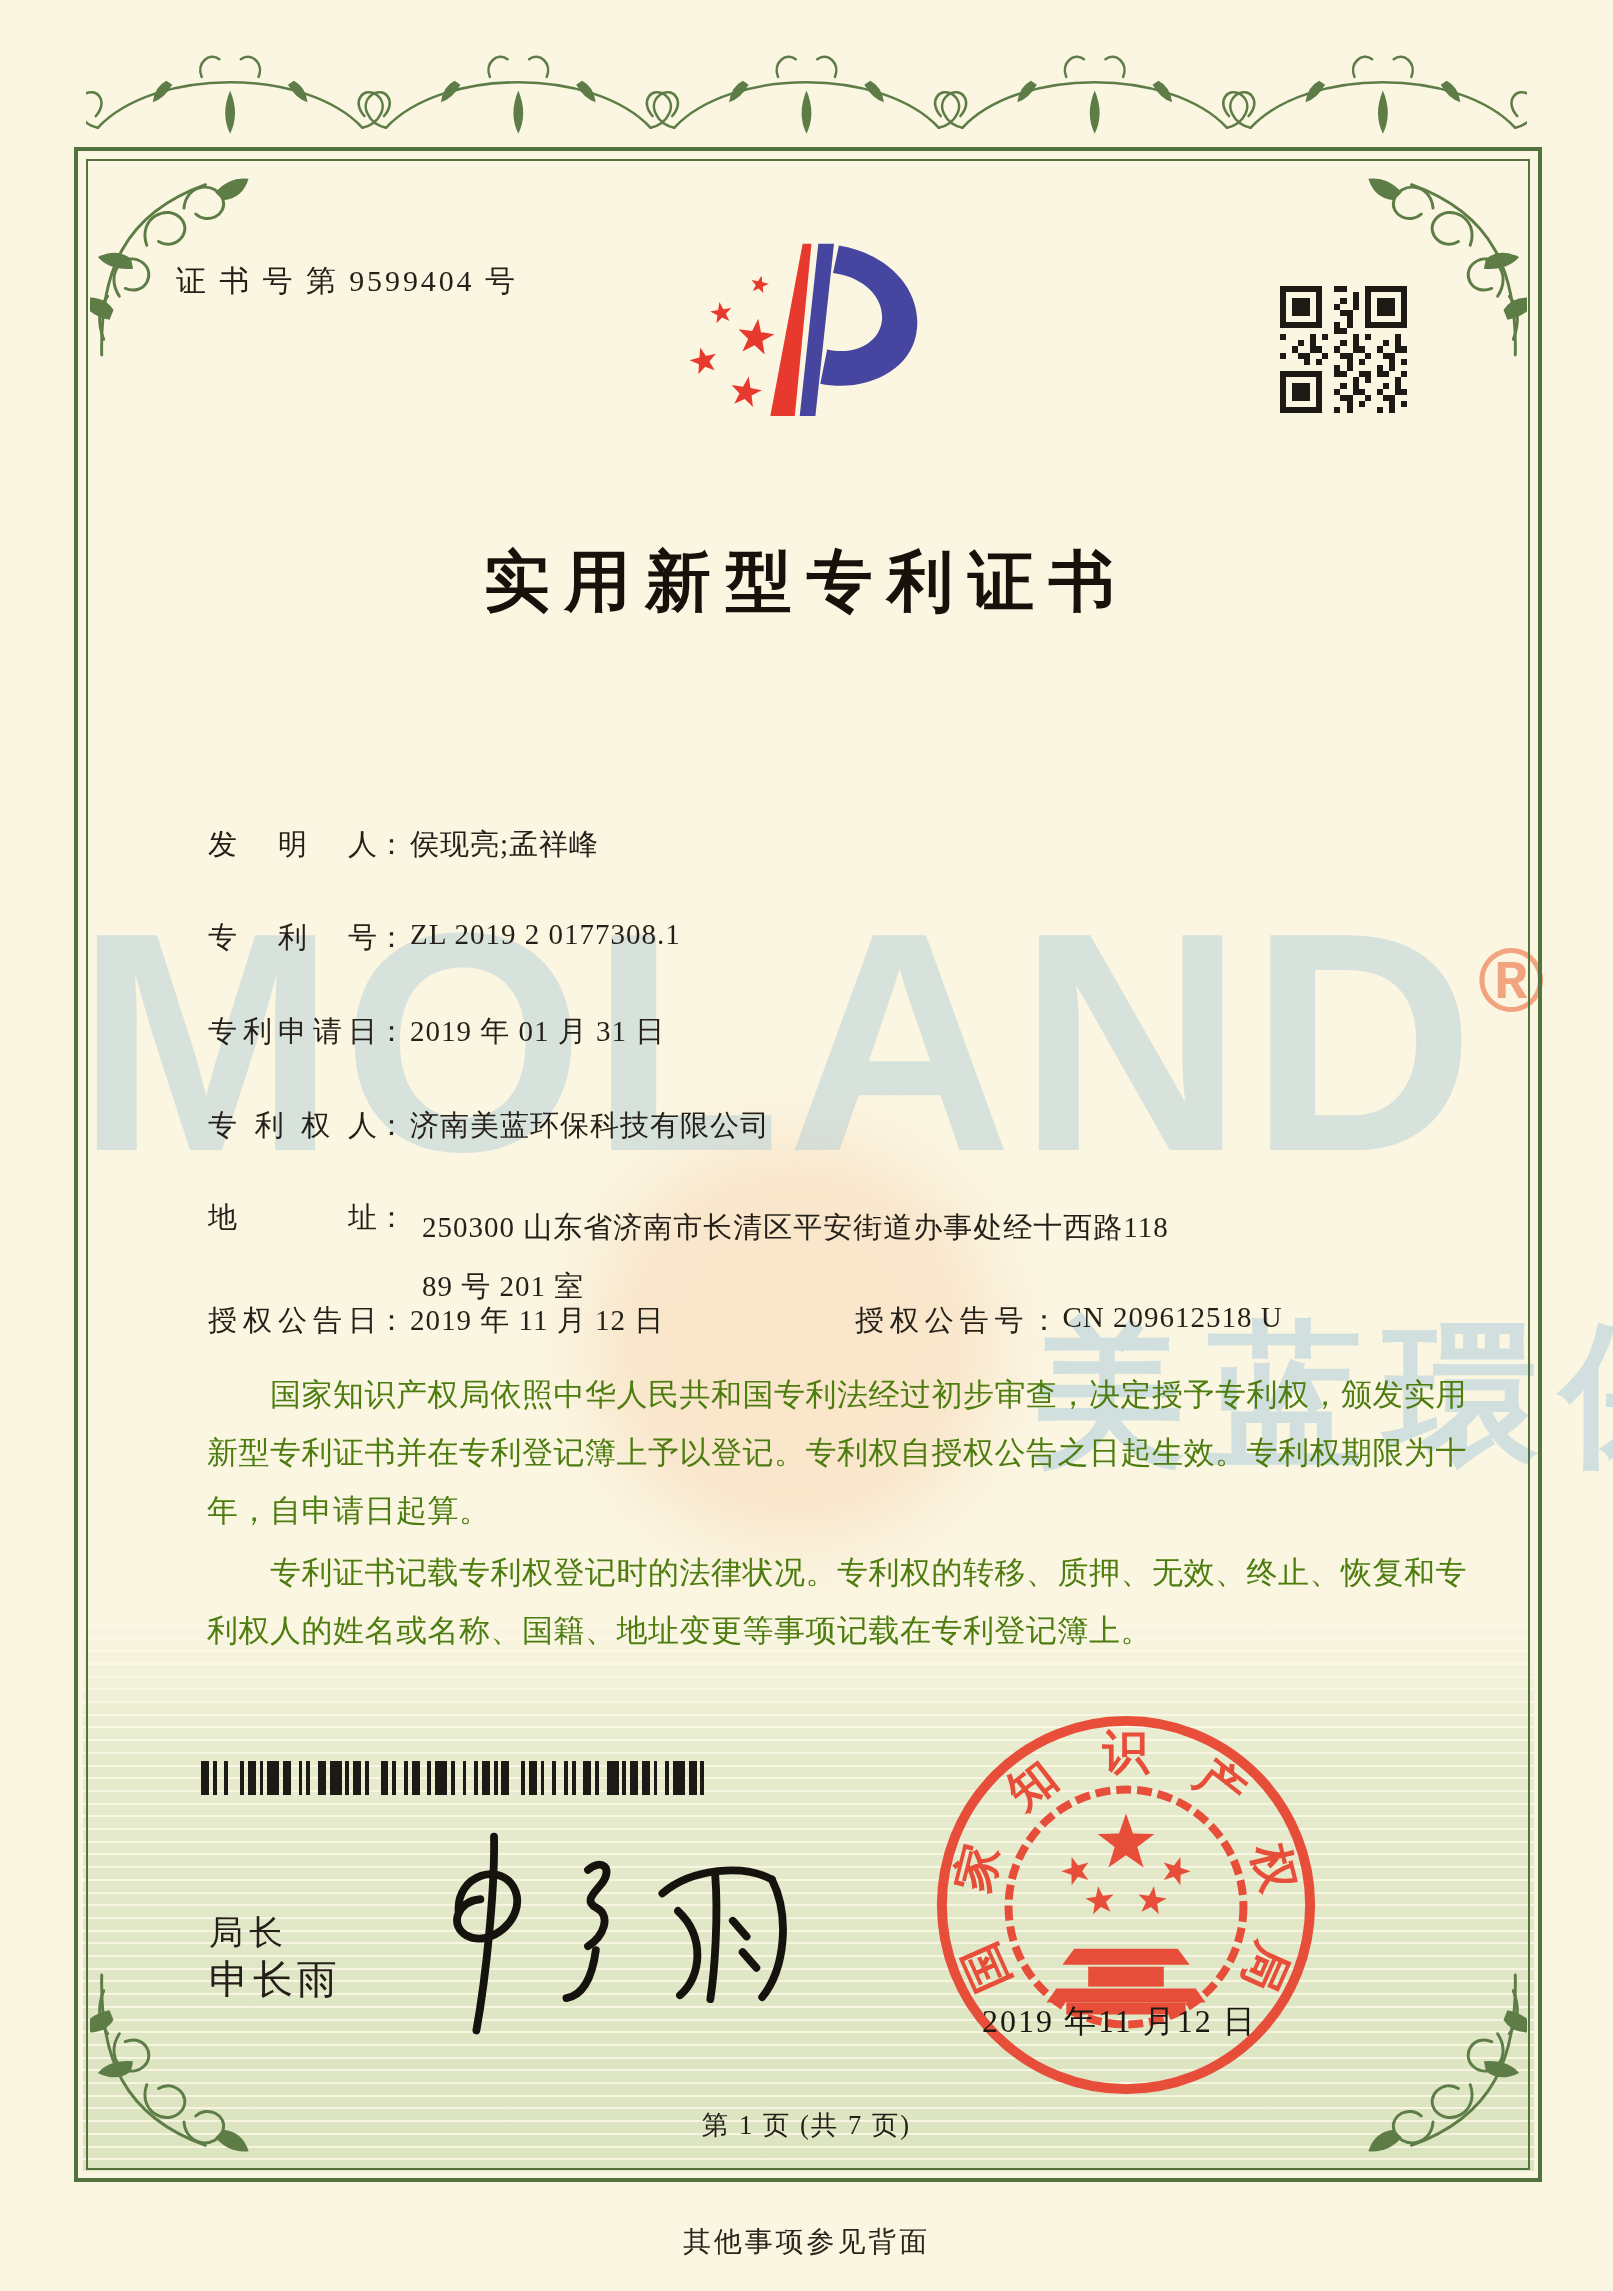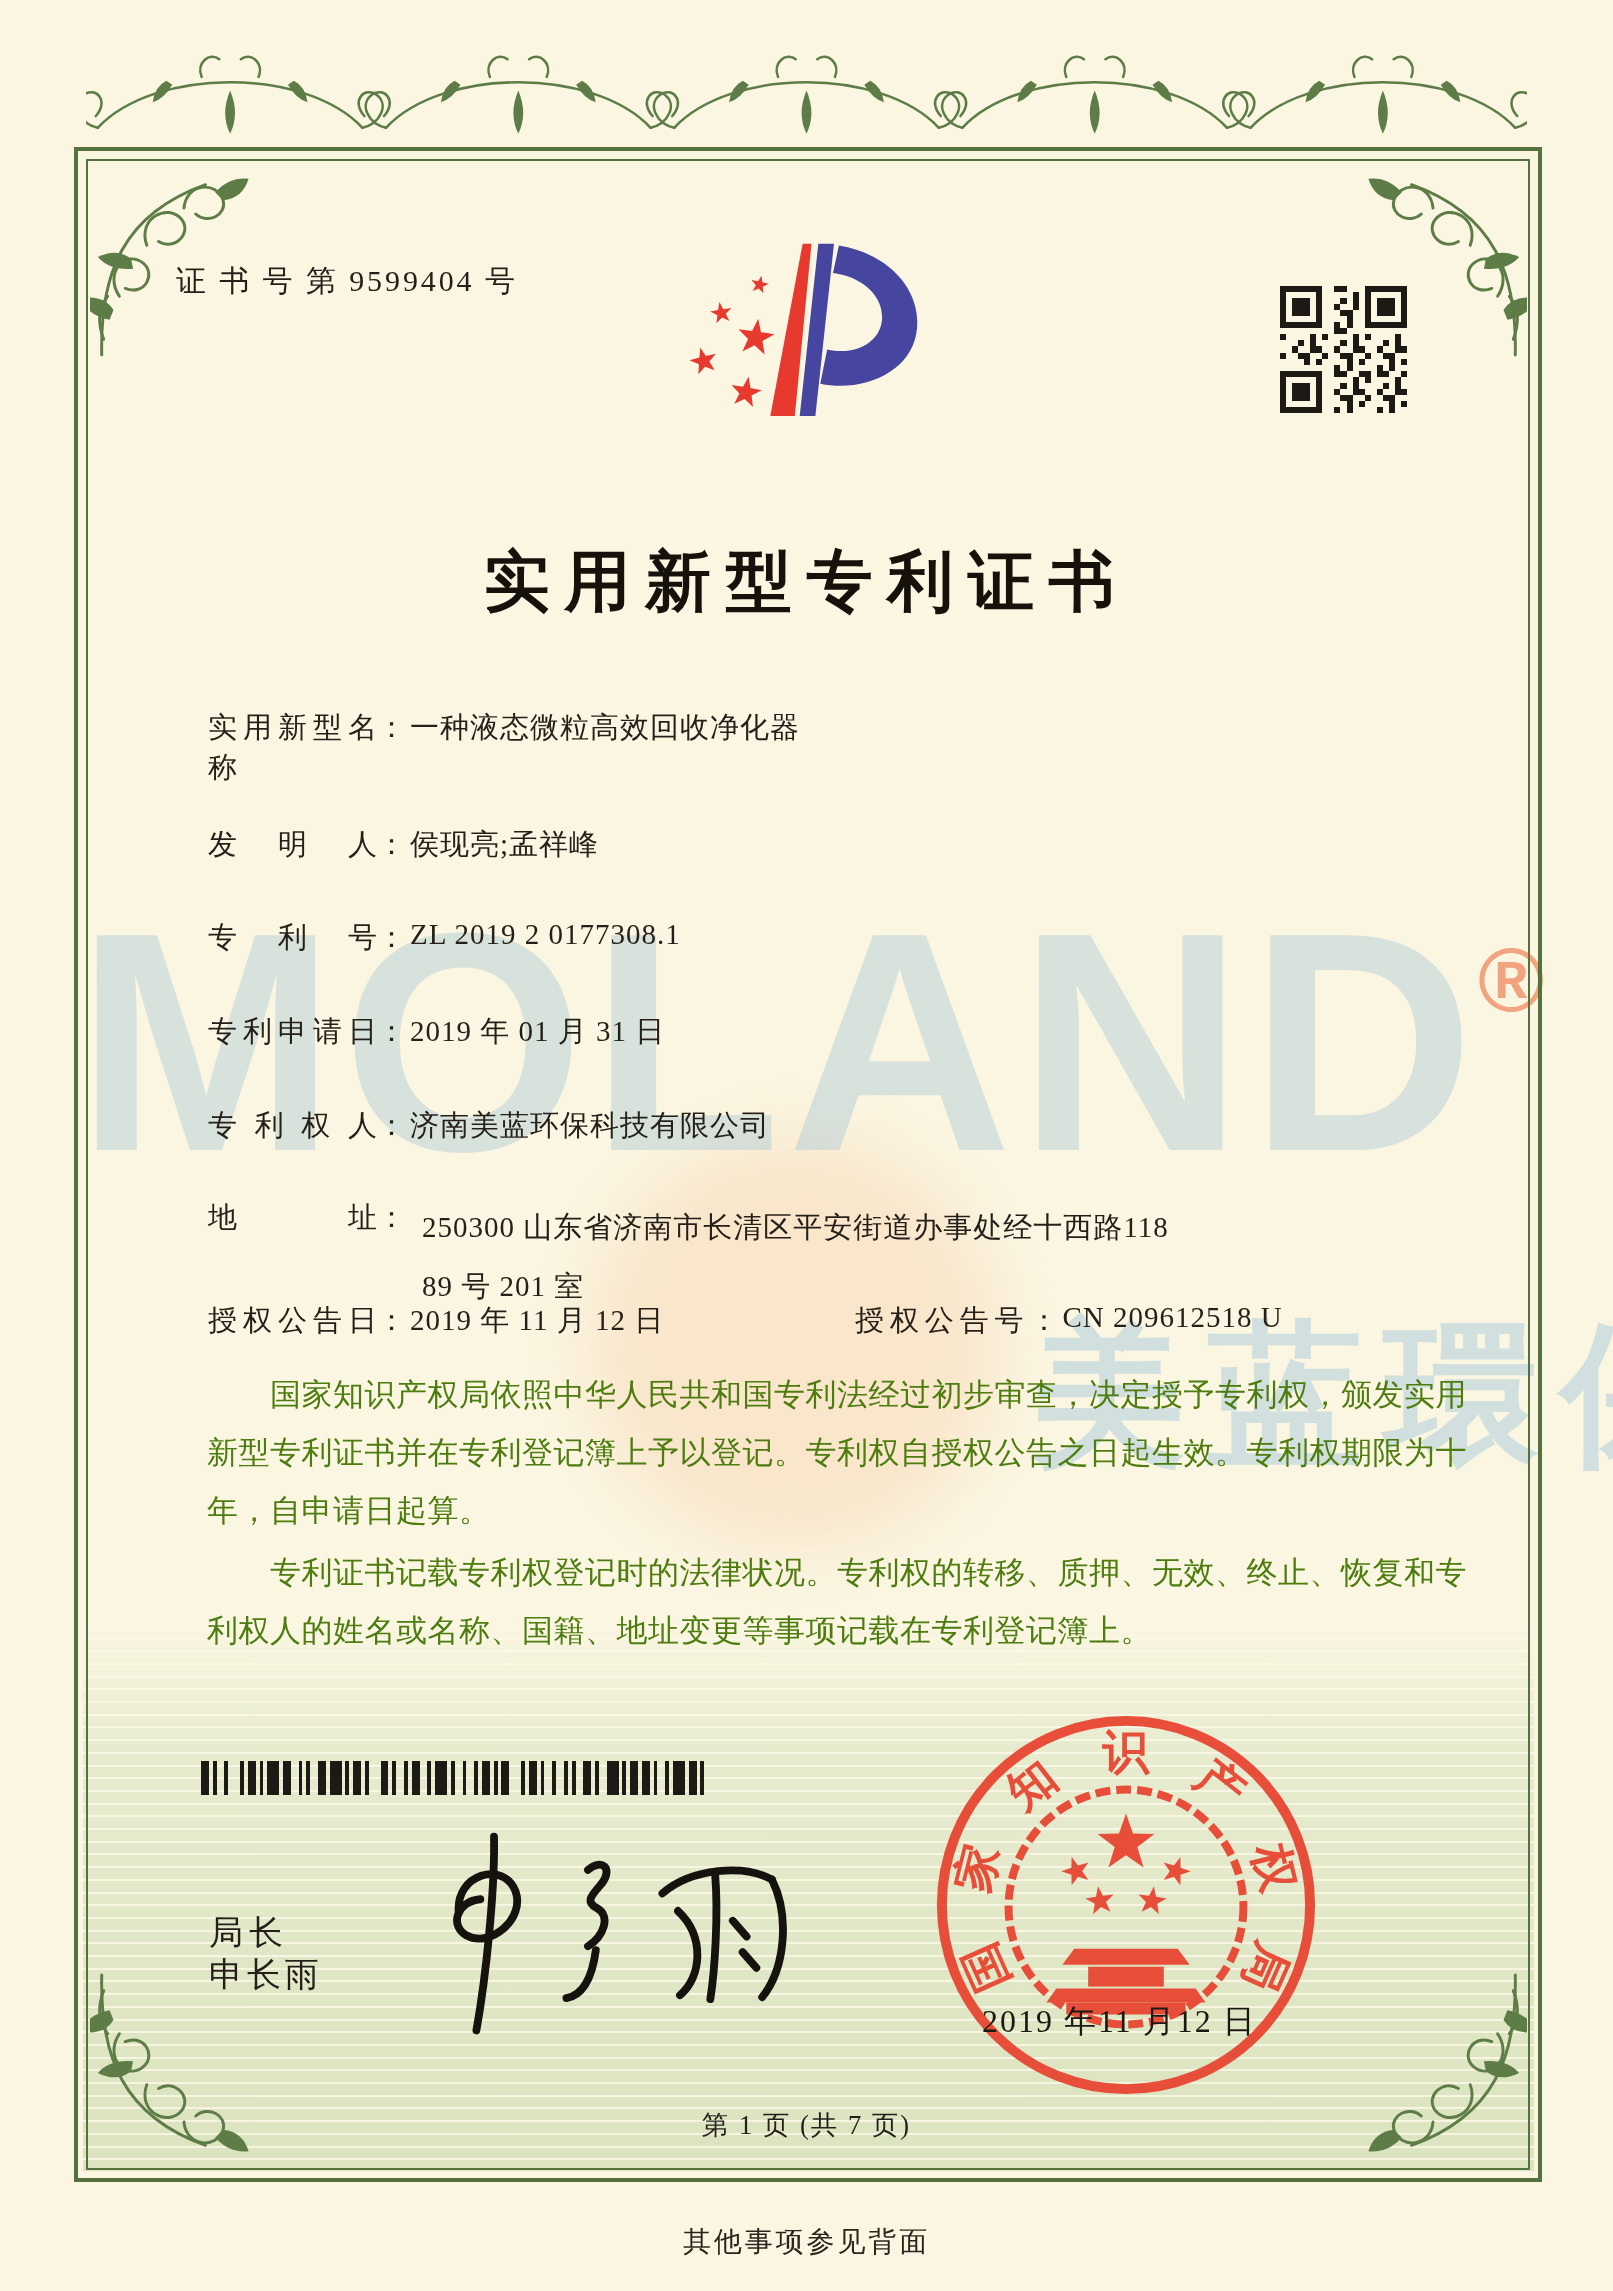--- a/index.html
+++ b/index.html
@@ -49,21 +49,21 @@
   .fvalue-block{display:inline-block;vertical-align:top;letter-spacing:1px;line-height:59px;margin-left:12px;}
   .pair2{position:absolute;left:647px;top:0;}
   .pair2 .flabel2{letter-spacing:5.9px;}
   .paras{position:absolute;left:207px;top:1366px;width:1264px;z-index:4;}
   .paras p{margin:0 0 3.9px 0;font-size:31px;line-height:58px;text-indent:63px;
     letter-spacing:0.5px;color:#4d7c0f;}
   .barcode{position:absolute;left:201px;top:1761px;height:34px;z-index:4;font-size:0;white-space:nowrap;}
   .barcode span{display:inline-block;height:100%;}
   .signer-title{position:absolute;left:209px;top:1884px;font-size:34px;letter-spacing:5.9px;z-index:4;
     font-family:"Liberation Sans","DejaVu Sans",sans-serif;margin-top:26px;}
-  .signer-name{position:absolute;left:209px;top:1952px;font-size:34px;letter-spacing:3.9px;z-index:4;
+  .signer-name{position:absolute;left:209px;top:1952px;font-size:40px;letter-spacing:3.9px;z-index:4;
     font-family:Liberation Serif, serif;}
   .signature{position:absolute;left:400px;top:1819px;width:421px;height:231px;z-index:5;}
   .seal{position:absolute;left:917px;top:1696px;width:418px;height:418px;z-index:4;opacity:.93;}
   .seal-date{position:absolute;left:982px;top:2000px;font-size:32px;letter-spacing:2px;
     color:#1c1812;z-index:5;}
   .page-info{position:absolute;left:0;right:0;top:2107px;text-align:center;font-size:26.5px;
     letter-spacing:2px;z-index:4;}
   .footer-note{position:absolute;left:0;right:0;top:2223px;text-align:center;font-size:28px;
     letter-spacing:2.9px;z-index:4;color:#2a241c;}
 </style>
@@ -249,23 +249,20 @@
         <rect x="22" y="12" width="1" height="1"></rect>
         <rect x="22" y="14" width="1" height="1"></rect>
         <rect x="22" y="16" width="1" height="1"></rect>
         <rect x="22" y="19" width="1" height="1"></rect>
         <rect x="22" y="21" width="1" height="1"></rect>
       </g>
   </svg>
 
   <div class="title">实用新型专利证书</div>
 
-  <div class="frow" style="top:708px">
-    <span class="flabel">实用新型名称</span><span class="fcolon">：</span><span class="fvalue">一种液态微粒高效回收净化器</span>
-  </div>
   <div class="frow" style="top:825px">
     <span class="flabel">发明人</span><span class="fcolon">：</span><span class="fvalue">侯现亮;孟祥峰</span>
   </div>
   <div class="frow" style="top:918px">
     <span class="flabel">专利号</span><span class="fcolon">：</span><span class="fvalue">ZL 2019 2 0177308.1</span>
   </div>
   <div class="frow" style="top:1012px">
     <span class="flabel">专利申请日</span><span class="fcolon">：</span><span class="fvalue">2019 年 01 月 31 日</span>
   </div>
   <div class="frow" style="top:1106px">

